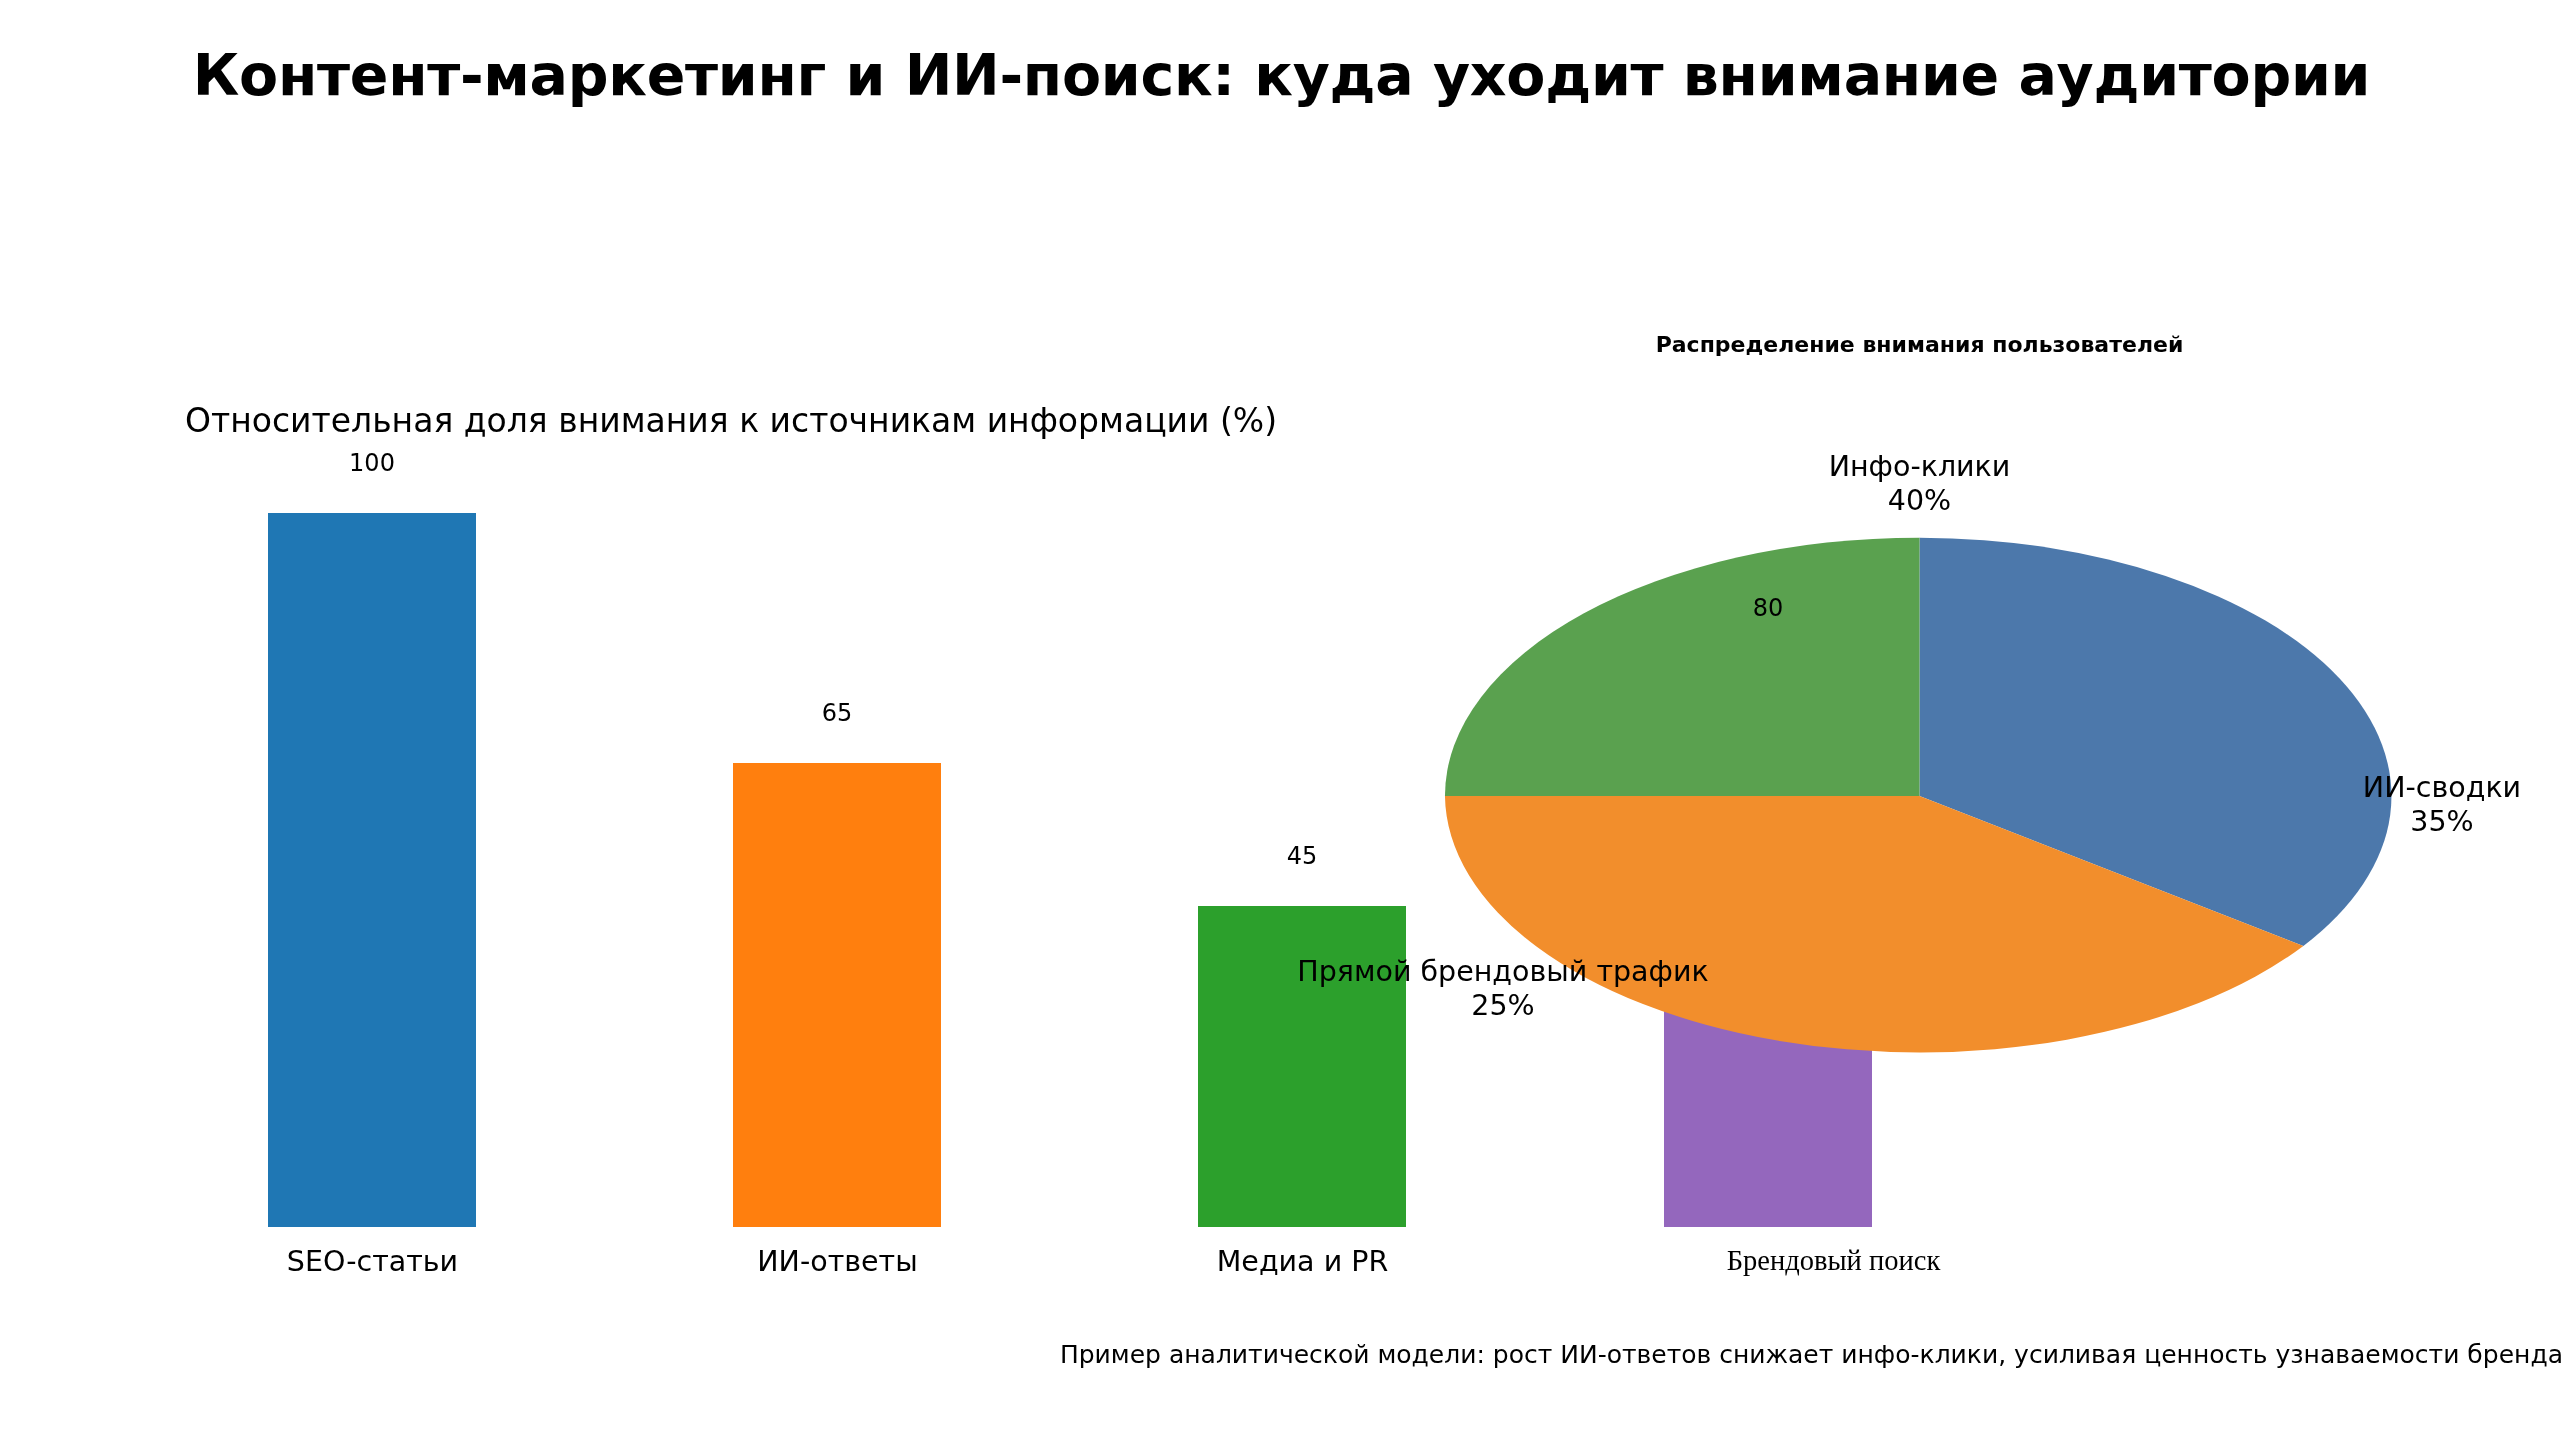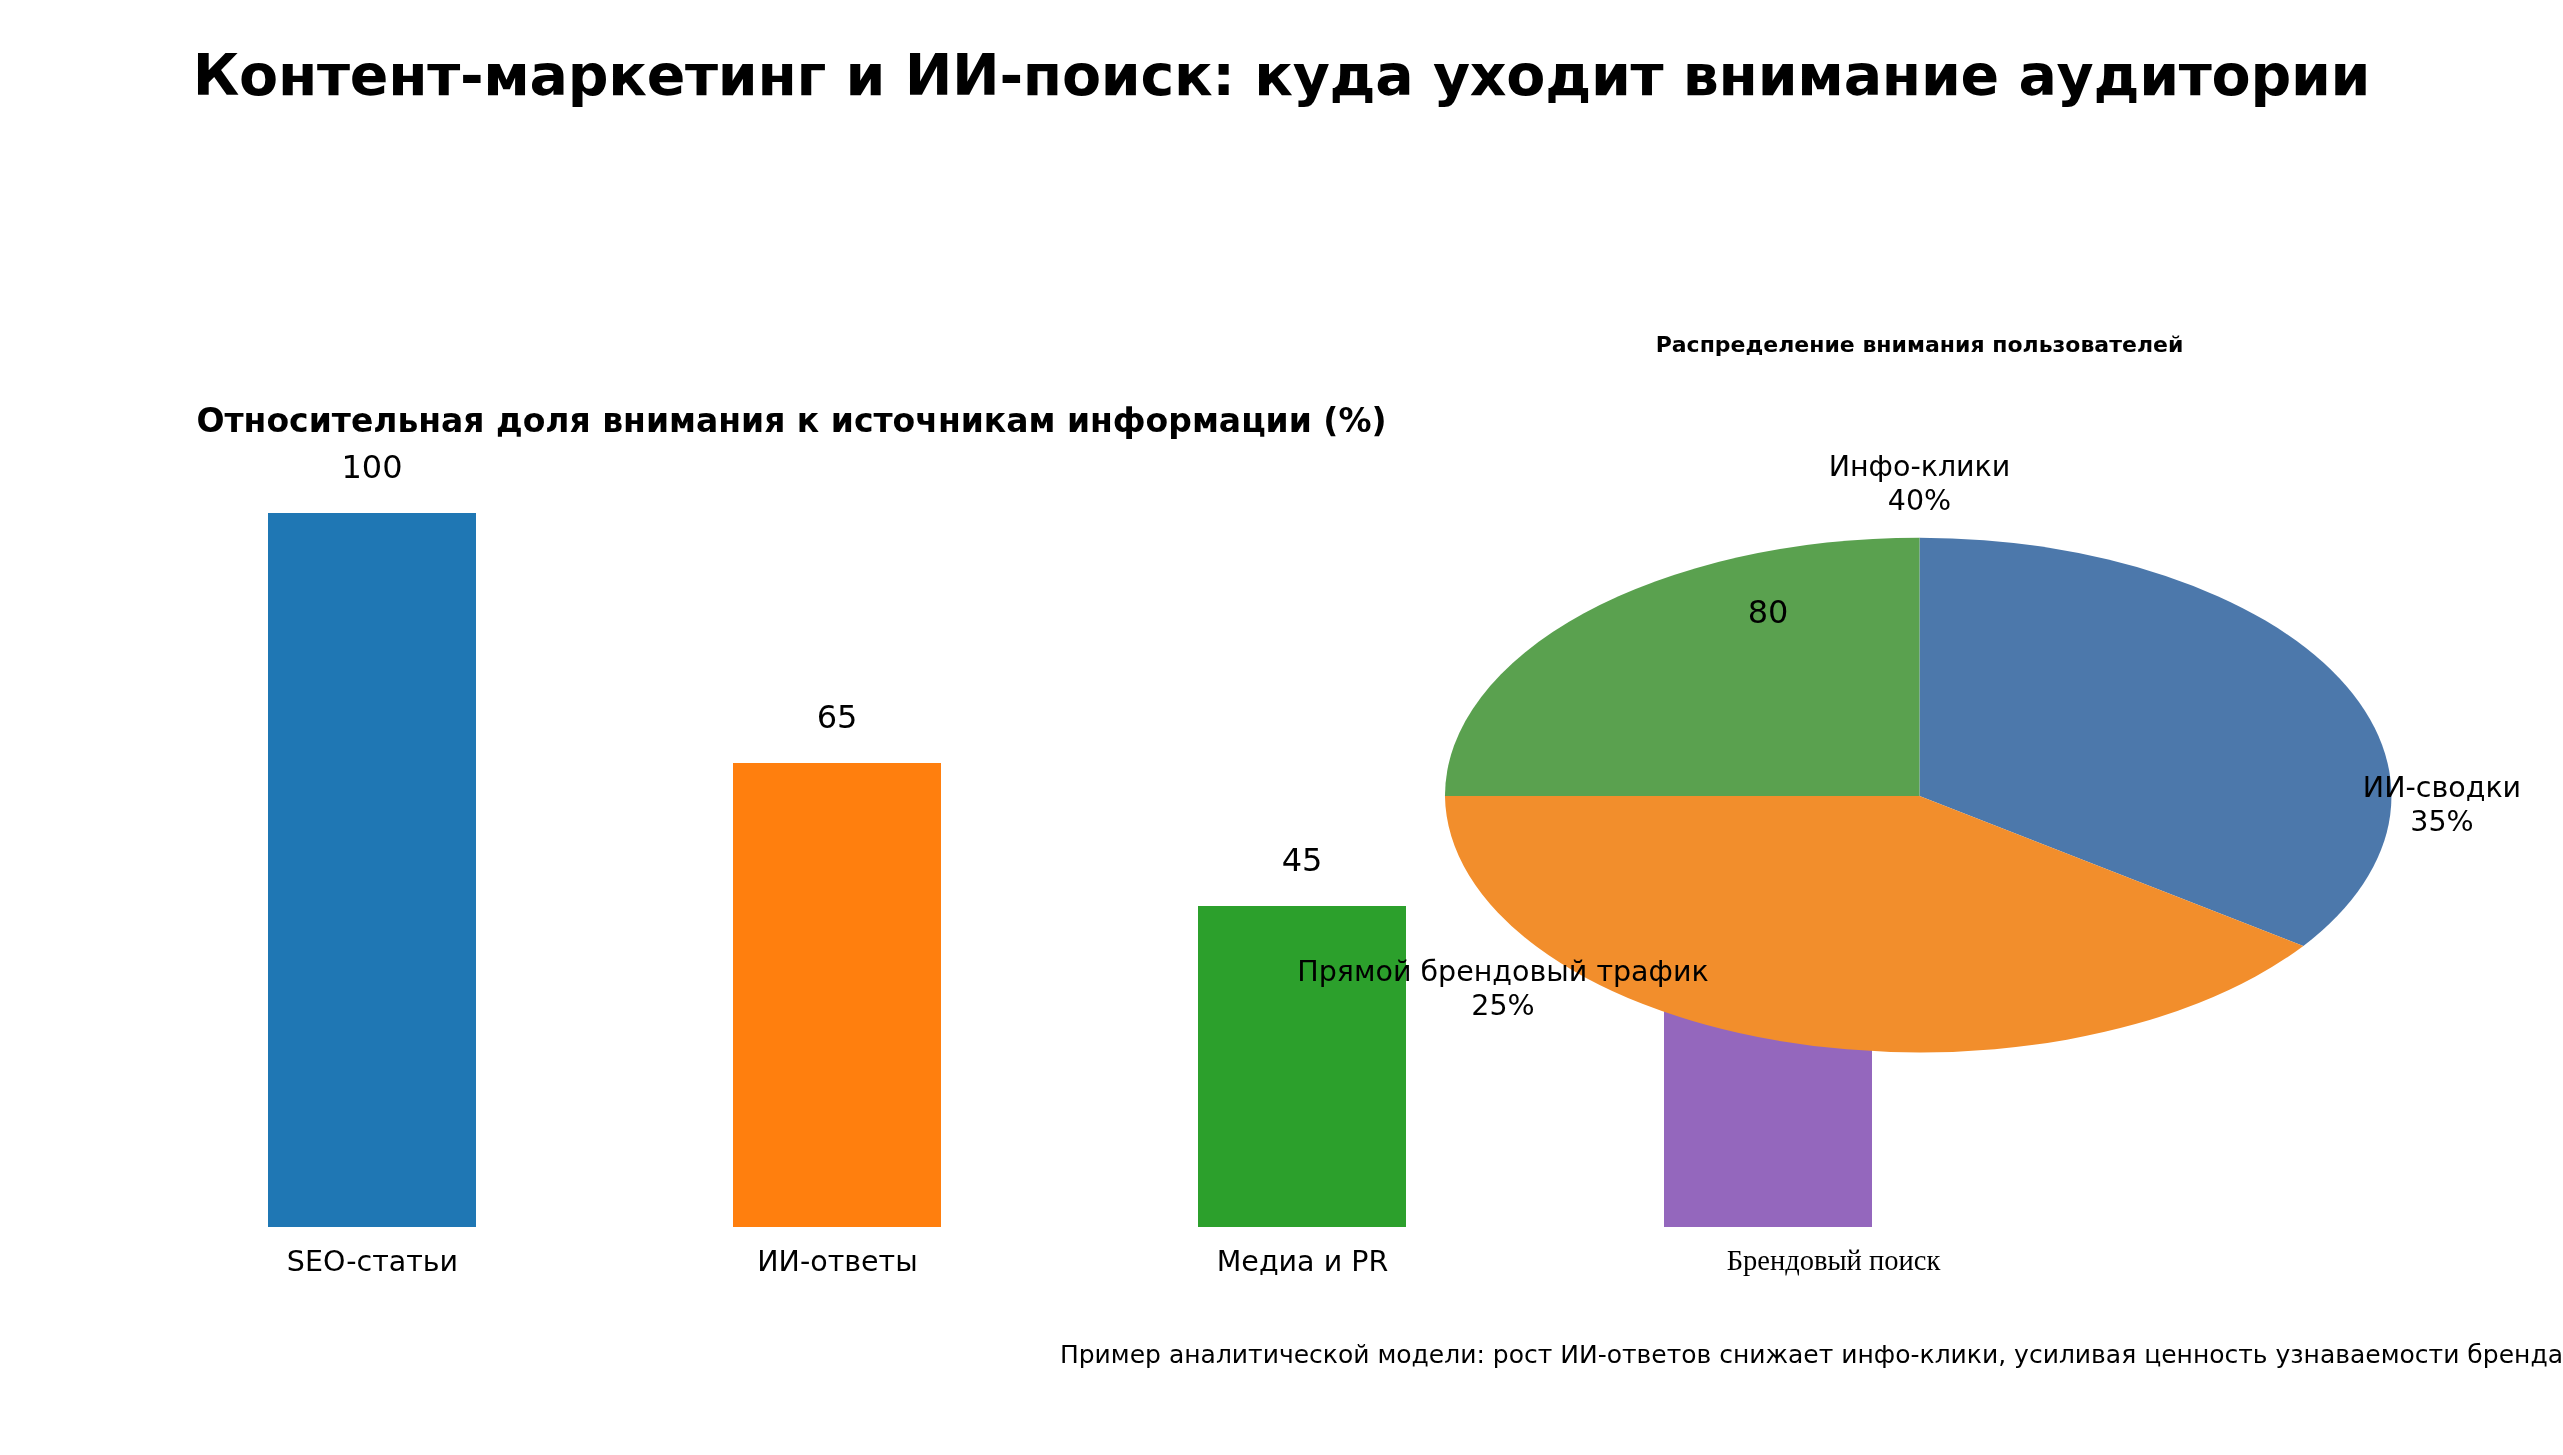--- a/index.html
+++ b/index.html
@@ -31,23 +31,23 @@
     font-weight: bold;
     letter-spacing: -0.3px;
     color: #000000;
     white-space: nowrap;
   }
   #bar-chart-title {
     position: absolute;
     left: 185px;
     top: 401px;
     width: 1213px;
-    text-align: center;
+    text-align: left;
     font-size: 33px;
-    font-weight: bold;
+    font-weight: normal;
     color: #000000;
     white-space: nowrap;
   }
   #pie-chart-title {
     position: absolute;
     left: 1445px;
     top: 332px;
     width: 949px;
     text-align: center;
     font-size: 22px;
@@ -55,21 +55,21 @@
     color: #000000;
     white-space: nowrap;
   }
   .bar {
     position: absolute;
     bottom: 229px;
   }
   .bar-value {
     position: absolute;
     text-align: center;
-    font-size: 32px;
+    font-size: 24px;
     color: #000000;
     line-height: 1;
   }
   .bar-cat-label {
     position: absolute;
     top: 1245px;
     text-align: center;
     font-size: 28.5px;
     color: #000000;
     white-space: nowrap;

